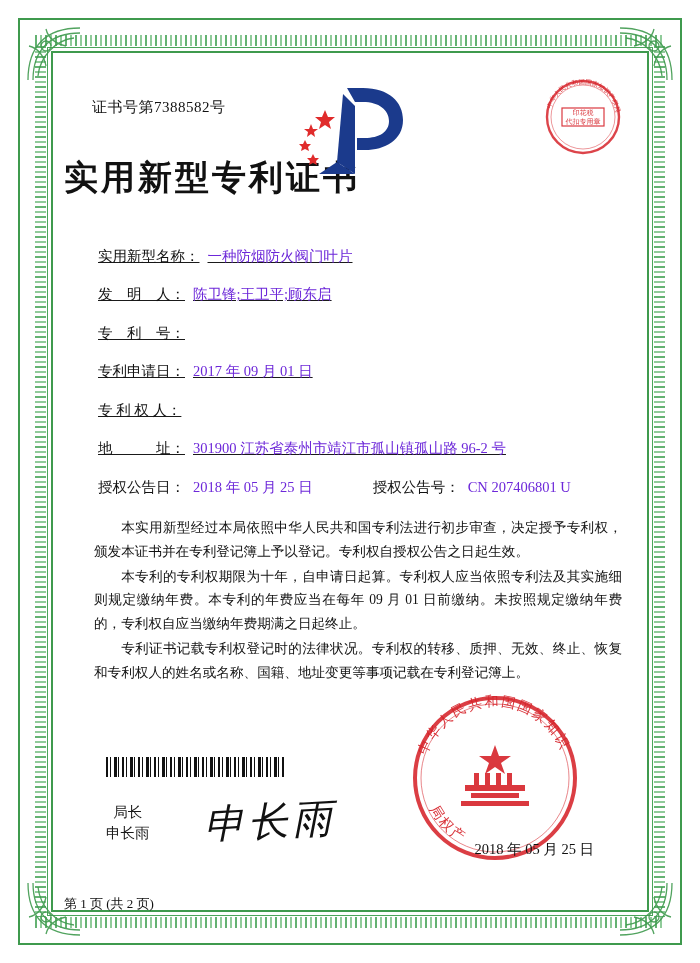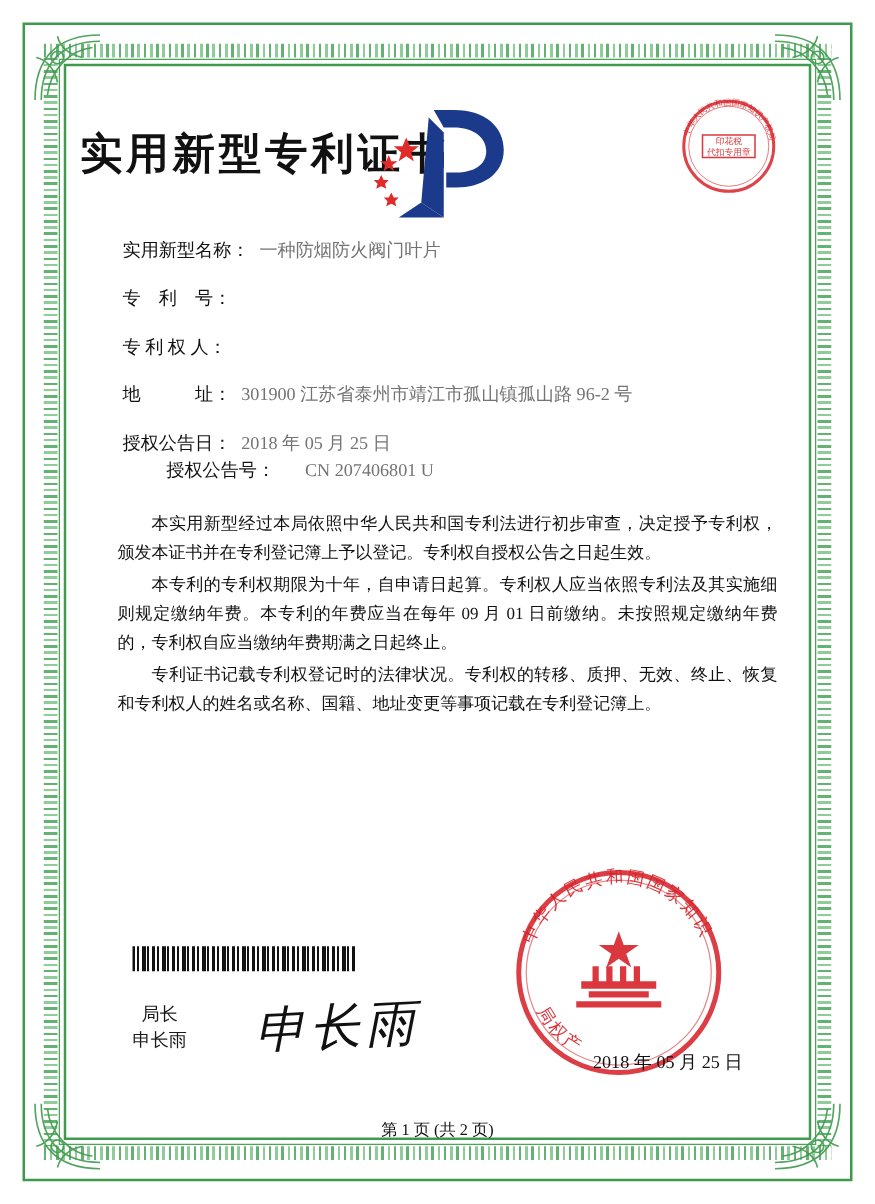--- a/index.html
+++ b/index.html
@@ -125,44 +125,43 @@
   .fields {
     margin-top: 44px;
     padding-left: 34px;
     font-size: 14.5px;
     line-height: 1.55;
   }
   .field-row {
     display: flex;
     align-items: flex-start;
     margin-bottom: 16px;
+    text-decoration: underline;
   }
   .field-label {
     white-space: pre;
     flex: 0 0 auto;
     color: #111;
   }
   .field-value {
     margin-left: 8px;
-    color: #737373;
+    color: #6d28d9;
   }
   .field-value .sub {
     display: block;
   }
   .row-two {
     display: flex;
     margin-bottom: 14px;
-    flex-direction: column;
   }
   .row-two .half {
     display: flex;
   }
   .row-two .half.second {
-    margin-left: 35px;
-    gap: 16px;
+    margin-left: 60px;
   }
 
   .paragraphs {
     margin-top: 18px;
     padding-left: 30px;
     padding-right: 14px;
     font-size: 13.6px;
     line-height: 1.72;
     text-align: justify;
     color: #111;
@@ -223,21 +222,20 @@
     font-size: 14.5px;
     color: #111;
     z-index: 5;
   }
 
   .page-num {
     position: absolute;
     bottom: -6px;
     left: 0;
     right: 0;
-    text-align: center;
     font-size: 13px;
     color: #111;
   }
 </style>
 </head>
 <body>
 
 <div class="page">
 
   <div class="border-outer"></div>
@@ -321,35 +319,44 @@
           <textPath href="#trArc" startOffset="4%">中华人民共和国国家知识产权局</textPath>
         </text>
         <g opacity="0.9">
           <rect x="22" y="34" width="42" height="18" fill="none" stroke="#d6232a" stroke-width="1.2"></rect>
           <text x="43" y="41" text-anchor="middle" font-size="7" fill="#d6232a" font-family="'Liberation Sans', sans-serif">印花税</text>
           <text x="43" y="50" text-anchor="middle" font-size="7" fill="#d6232a" font-family="'Liberation Sans', sans-serif">代扣专用章</text>
         </g>
       </svg>
     </div>
 
+    <div class="cert-number">证书号第7388582号</div>
 
     <div class="title">实用新型专利证书</div>
 
     <div class="fields">
 
       <div class="field-row">
         <span class="field-label">实用新型名称：</span>
         <span class="field-value">一种防烟防火阀门叶片</span>
       </div>
 
+      <div class="field-row">
+        <span class="field-label">发　明　人：</span>
+        <span class="field-value">陈卫锋;王卫平;顾东启</span>
+      </div>
 
       <div class="field-row">
         <span class="field-label">专　利　号：</span>
       </div>
 
+      <div class="field-row">
+        <span class="field-label">专利申请日：</span>
+        <span class="field-value">2017 年 09 月 01 日</span>
+      </div>
 
       <div class="field-row">
         <span class="field-label">专 利 权 人：</span>
       </div>
 
       <div class="field-row">
         <span class="field-label">地　　　址：</span>
         <span class="field-value">301900  江苏省泰州市靖江市孤山镇孤山路 96-2 号</span>
       </div>
 

